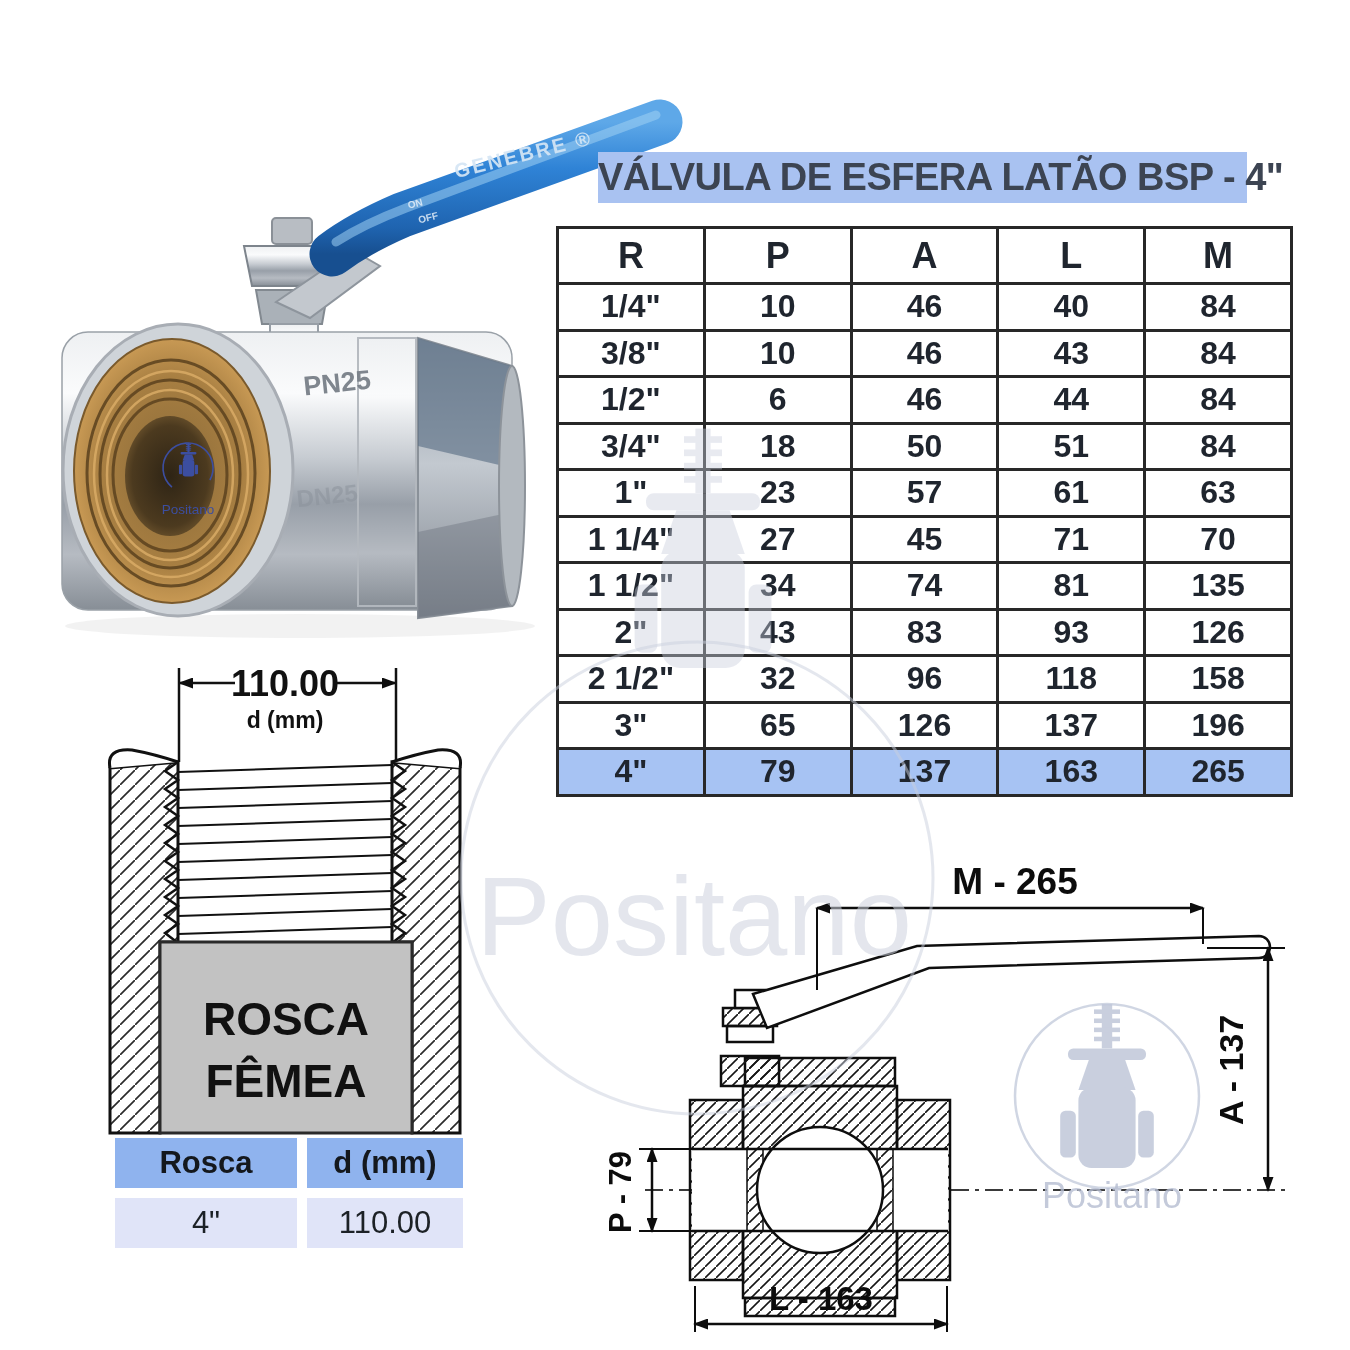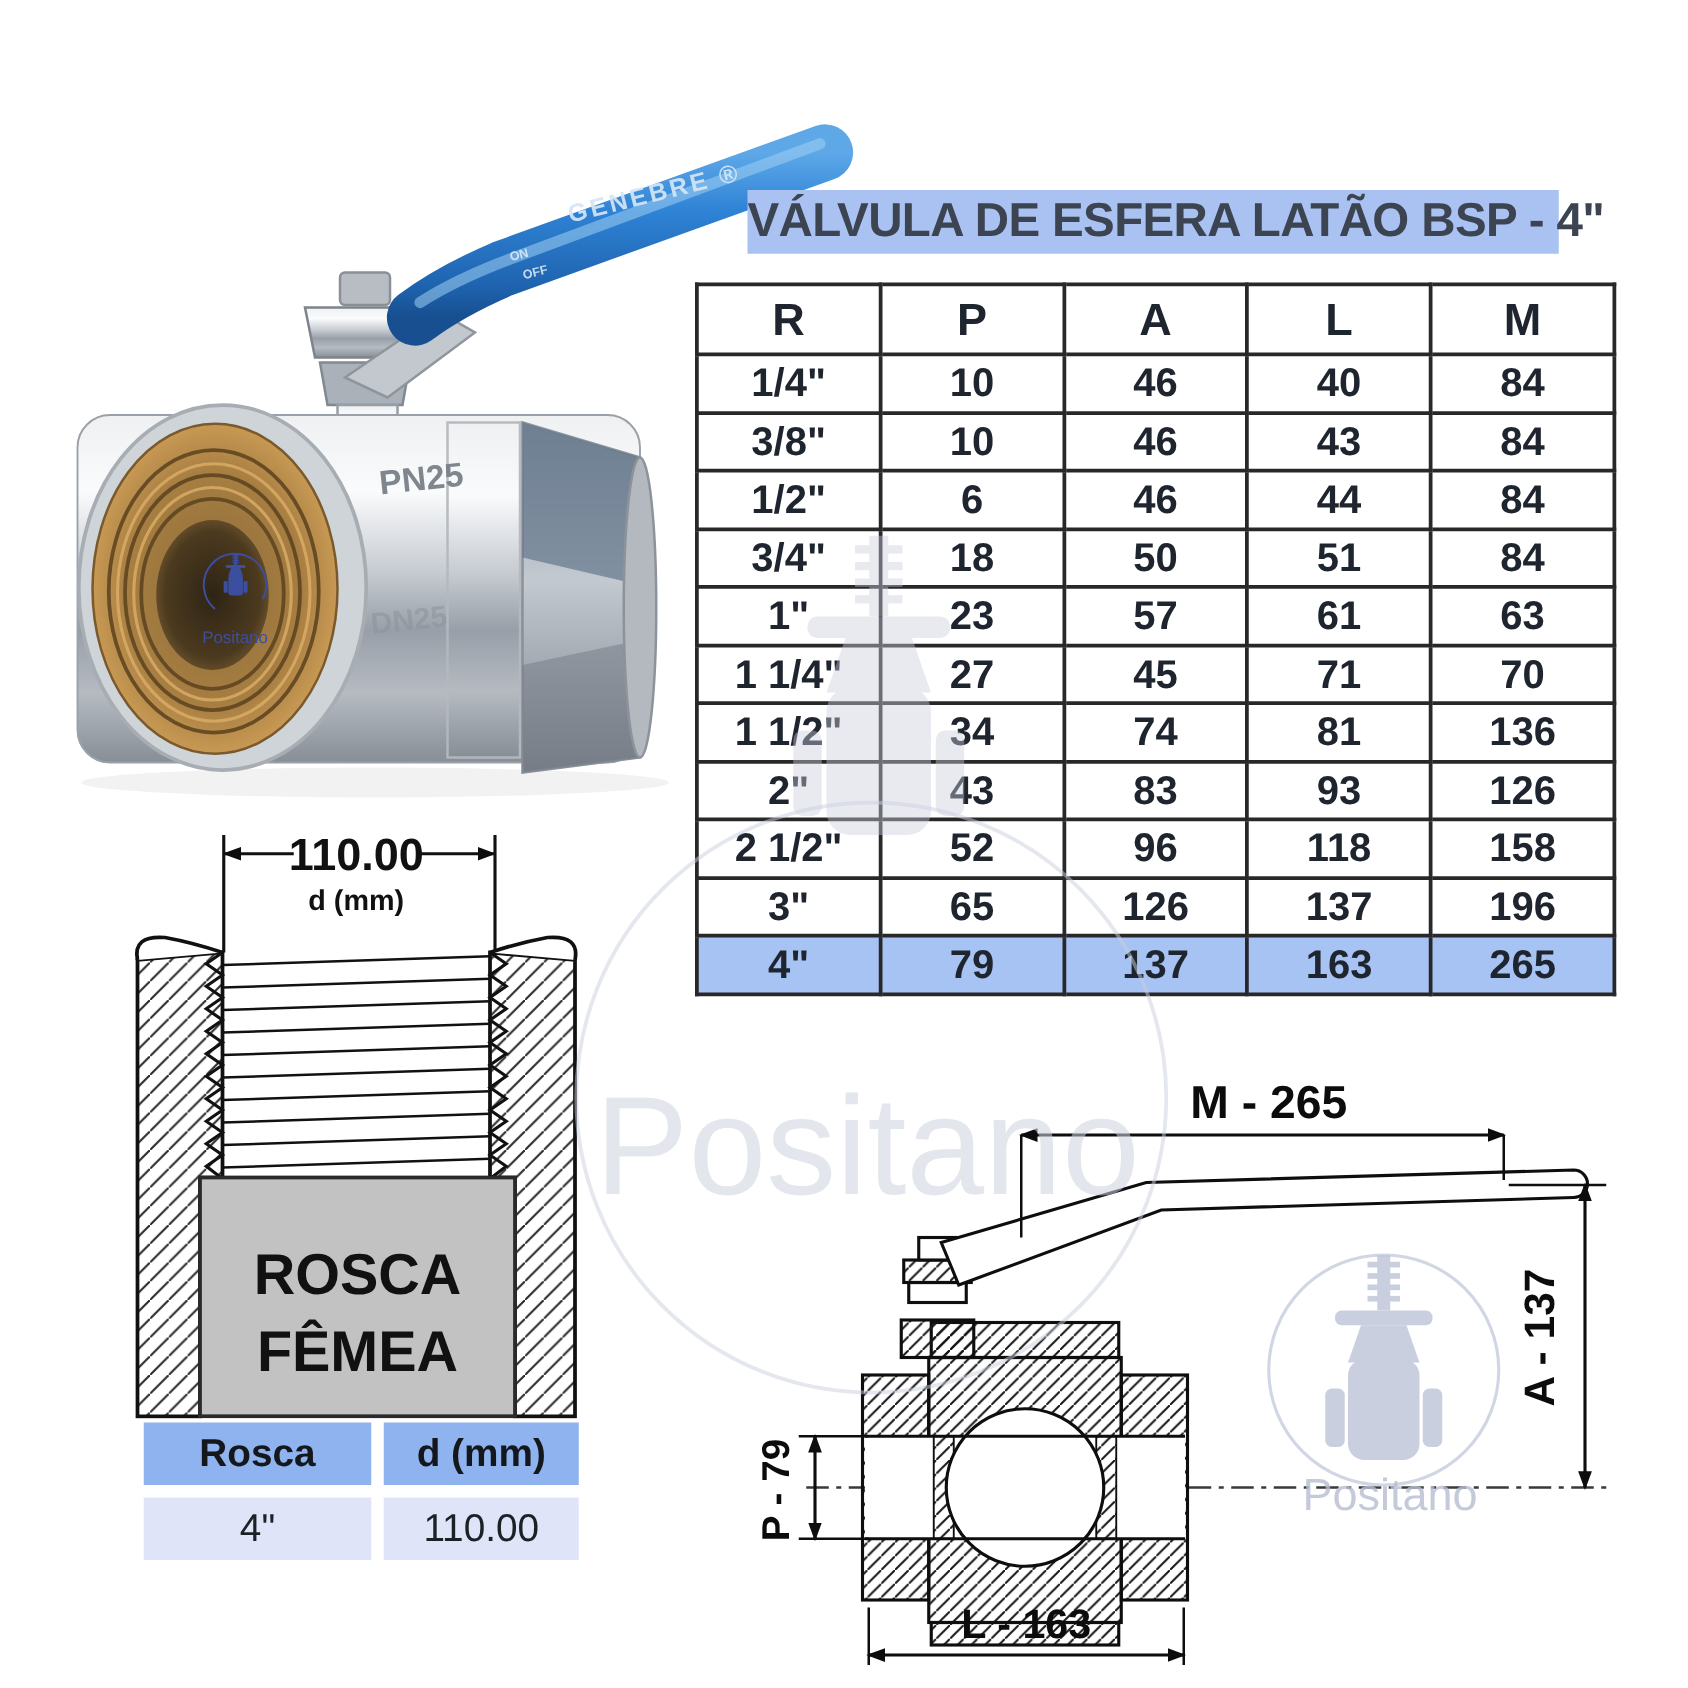--- a/index.html
+++ b/index.html
@@ -191,32 +191,32 @@
           <td>27</td>
           <td>45</td>
           <td>71</td>
           <td>70</td>
         </tr>
       <tr>
           <td>1 1/2"</td>
           <td>34</td>
           <td>74</td>
           <td>81</td>
-          <td>136</td>
+          <td>135</td>
         </tr>
       <tr>
           <td>2"</td>
           <td>43</td>
           <td>83</td>
           <td>93</td>
           <td>126</td>
         </tr>
       <tr>
           <td>2 1/2"</td>
-          <td>52</td>
+          <td>32</td>
           <td>96</td>
           <td>118</td>
           <td>158</td>
         </tr>
       <tr>
           <td>3"</td>
           <td>65</td>
           <td>126</td>
           <td>137</td>
           <td>196</td>

